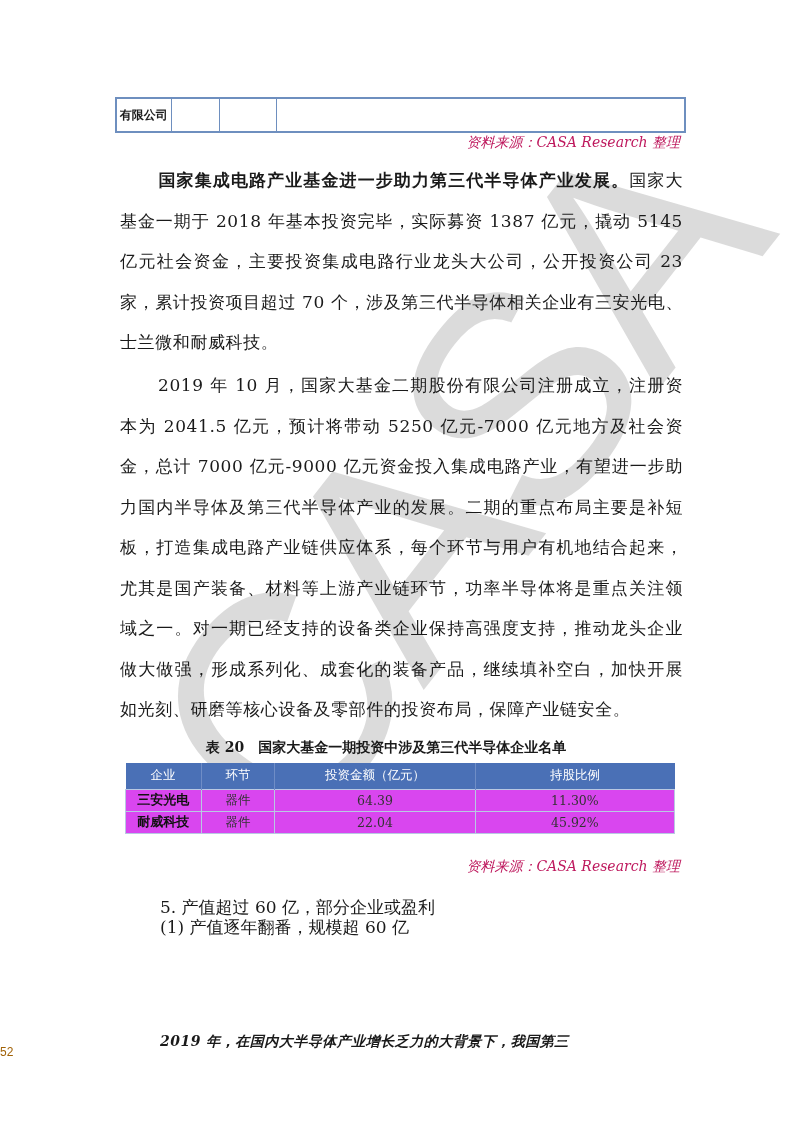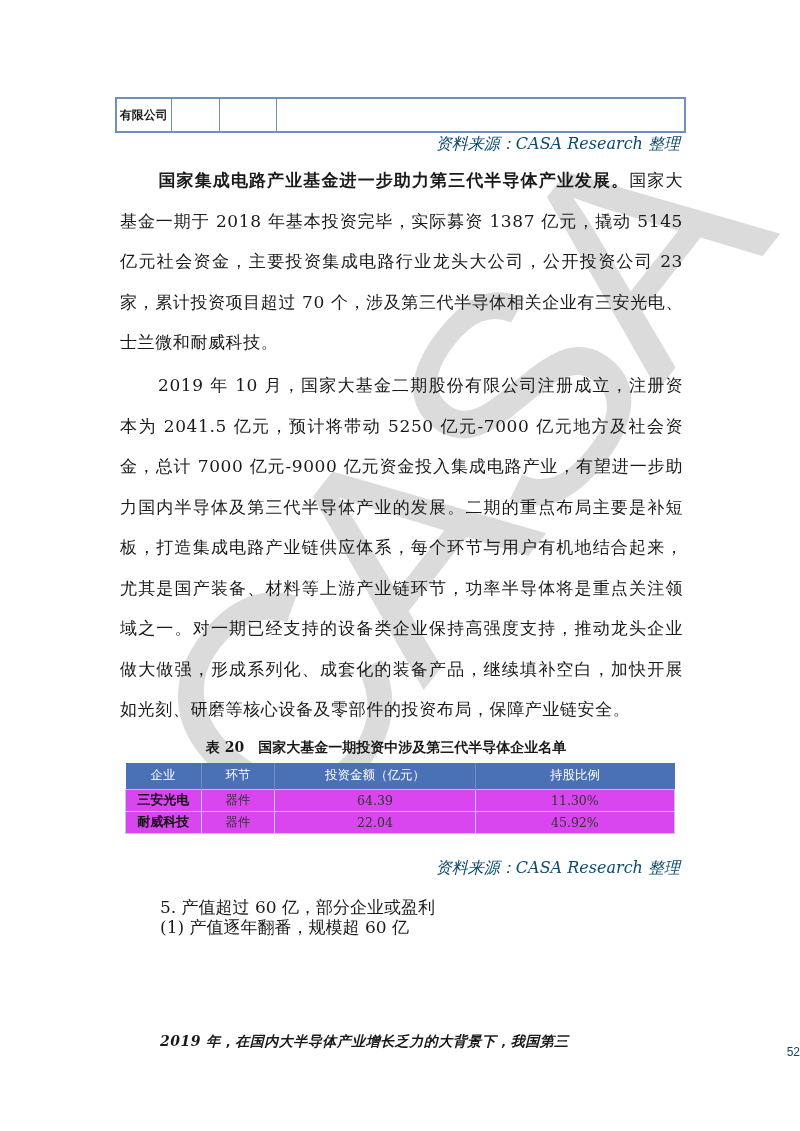--- a/index.html
+++ b/index.html
@@ -14,21 +14,21 @@
     transform: rotate(-52deg); transform-origin: center center;
     white-space: nowrap; pointer-events: none; z-index: 0; text-align: center;
   }
 
   .top-table {
     position: absolute; left: 115px; top: 97px; width: 571px; height: 36px;
     border: 2px solid #6e8fbf; border-collapse: collapse; z-index: 1; padding-left: 28px;
   }
   .top-table td { border: 1.5px solid #6e8fbf; font-size: 12px; font-weight: bold; text-align: center; line-height: 15px; vertical-align: middle; }
 
-  .source { position: absolute; right: 120px; font-size: 16px; font-style: italic; color: #0c4a6e; z-index: 1; }
+  .source { position: absolute; right: 120px; font-size: 14px; font-style: italic; color: #be185d; z-index: 1; }
   .source.s1 { top: 134px; }
   .source.s2 { top: 858px; }
 
   .para { position: absolute; left: 120px; width: 563px; font-size: 17px; line-height: 40.5px; text-align: justify; z-index: 1; letter-spacing: 0.6px; }
   .para.p1 { top: 160px; }
   .para.p2 { top: 365px; }
   .indent { display: inline-block; width: 38px; }
   .bold { font-weight: bold; }
 
   .table-caption { position: absolute; left: 111px; width: 550px; top: 739px; text-align: center; font-size: 14px; font-weight: bold; z-index: 1; }
@@ -42,21 +42,21 @@
   .data-table tr.alt td { background: #d946ef; }
   .data-table tr.plain td { background: #ffffff; }
   .data-table td.company { font-weight: bold; color: #111; font-size: 13px; }
   .col1 { width: 80px; } .col2 { width: 78px; } .col3 { width: 212px; } .col4 { width: 210px; }
 
   .heading { position: absolute; left: 160px; font-size: 17px; font-weight: normal; z-index: 1; }
   .heading.h5 { top: 896px; }
   .heading.h1sub { top: 916px; }
   .lead-line { position: absolute; left: 160px; top: 1033px; width: 520px; font-size: 14px; font-weight: bold; z-index: 1; letter-spacing: 0.5px; font-style: italic; }
 
-  .page-num { position: absolute; left: 0; width: 800px; top: 1045px; text-align: right; font-size: 12px; color: #0c4a6e; font-family: "Liberation Sans", sans-serif; z-index: 1; }
+  .page-num { position: absolute; left: 0; width: 800px; top: 1045px; text-align: left; font-size: 12px; color: #a16207; font-family: "Liberation Sans", sans-serif; z-index: 1; }
 </style>
 </head>
 <body>
 
 <div class="watermark">CASA</div>
 
 <table class="top-table">
   <tbody>
       <tr>
     <td style="width:55px">有限公司</td>

